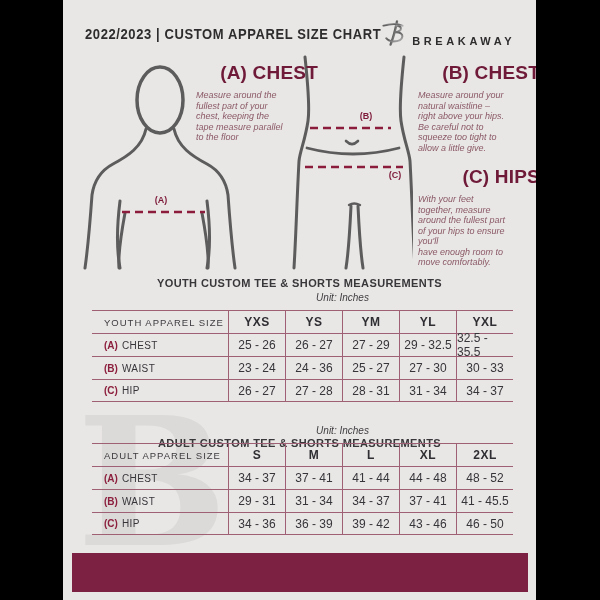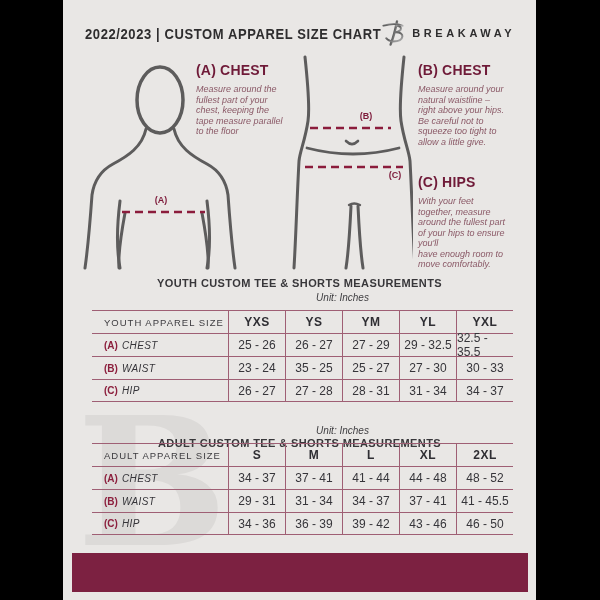--- a/index.html
+++ b/index.html
@@ -7,57 +7,57 @@
               font-family:"Liberation Sans", sans-serif; }
   .stage { position:relative; width:600px; height:600px; background:#000; }
   .sheet { position:absolute; left:63px; top:0; width:473px; height:600px;
            background:#e9e7e5; overflow:hidden;padding-left:27px; }
 
   
   .hdr { position:absolute; top:19px; left:0; width:473px; padding:0 22px;
          display:flex; align-items:center; justify-content:space-between; z-index:2; }
   .hdr-title { font-size:13px; font-weight:bold; color:#2e2d2e; letter-spacing:.6px;
                transform:scaleY(1.12); transform-origin:left center; white-space:nowrap; }
-  .brand { display:flex; align-items:center; gap:7px; }
+  .brand { display:flex; align-items:flex-end; gap:7px; }
   .brand svg { display:block; }
   .brand-name { font-size:11px; font-weight:bold; color:#2e2d2e; letter-spacing:3.6px; }
 
   
   .guide { position:absolute; left:0; top:0; width:473px; height:275px; z-index:2; }
   .fig { position:absolute; }
   .fig-torso { left:15px; top:55px; }
   .fig-lower { left:220px; top:55px; }
   .marker { position:absolute; font-size:9px; font-weight:bold; color:#7d1a3a;
             transform:translateX(-50%); }
   .gtxt { position:absolute; width:122px; }
-  .gtxt h3 { font-size:14px; font-weight:bold; color:#6f1a38; letter-spacing:.2px; }
+  .gtxt h3 { font-size:19px; font-weight:bold; color:#6f1a38; letter-spacing:.2px;text-align:right; }
   .gtxt p { margin-top:6px; font-size:9px; font-style:italic; color:#8a5866;
             line-height:10.5px; white-space:pre-line; }
   .gtxt-a { left:133px; top:62px; }
   .gtxt-b { left:355px; top:62px; }
-  .gtxt-c { left:355px; top:166px;margin-top:8px; }
+  .gtxt-c { left:355px; top:166px; }
 
   
   .sec-title { position:absolute; left:0; width:473px; text-align:center;
                font-size:11px; font-weight:bold; color:#38373a; letter-spacing:.4px; z-index:2; }
   .sec-unit  { position:absolute; left:0; width:559px; text-align:center;
                font-size:10px; font-style:italic; color:#3f3e41; z-index:2; }
   .t-youth-title { top:277px; } .t-youth-unit { top:292px; }
   .t-adult-title { top:410px;margin-top:27px; } .t-adult-unit { top:425px; }
 
   .tbl { position:absolute; left:29px; width:421px; z-index:2; }
   .tbl-youth { top:310px; } .tbl-adult { top:443px; }
   .row { display:flex; height:23px; border-top:1.5px solid #9f5f74; }
   .row:last-child { border-bottom:1.5px solid #9f5f74; }
   .c0 { width:136px; display:flex; align-items:center; padding-left:12px; }
   .cv { flex:1; display:flex; align-items:center; justify-content:center;
         border-left:1.3px solid #9f5f74; font-size:12px; color:#36353a; }
   .hrow .c0 { font-size:9.5px; color:#3c3b3f; letter-spacing:1px; }
   .hrow .cv { font-size:12px; font-weight:bold; color:#2f2e33; letter-spacing:.5px; }
-  .rlabel { font-size:10px; color:#36353a; letter-spacing:.4px;font-style:italic; }
+  .rlabel { font-size:10px; color:#36353a; letter-spacing:.4px; }
   .rprefix { font-size:10px; font-weight:bold; color:#8c1f3d; margin-right:4px; }
 
   
   .watermark { position:absolute; left:14px; top:398px; z-index:1;
                font-family:"DejaVu Serif", serif; font-weight:bold;
                font-size:178px; line-height:170px; color:#dcdad8; }
   .footer-bar { position:absolute; left:9px; top:553px; width:456px; height:39px;
                 background:#7c2141; z-index:3; }
 </style>
 </head>
@@ -174,21 +174,21 @@
         <div class="cv">27 - 29</div>
         <div class="cv">29 - 32.5</div>
         <div class="cv">32.5 - 35.5</div>
       </div>
       <div class="row">
         <div class="c0">
           <span class="rprefix">(B)</span>
           <span class="rlabel">WAIST</span>
         </div>
         <div class="cv">23 - 24</div>
-        <div class="cv">35 - 25</div>
+        <div class="cv">24 - 36</div>
         <div class="cv">25 - 27</div>
         <div class="cv">27 - 30</div>
         <div class="cv">30 - 33</div>
       </div>
       <div class="row">
         <div class="c0">
           <span class="rprefix">(C)</span>
           <span class="rlabel">HIP</span>
         </div>
         <div class="cv">26 - 27</div>

